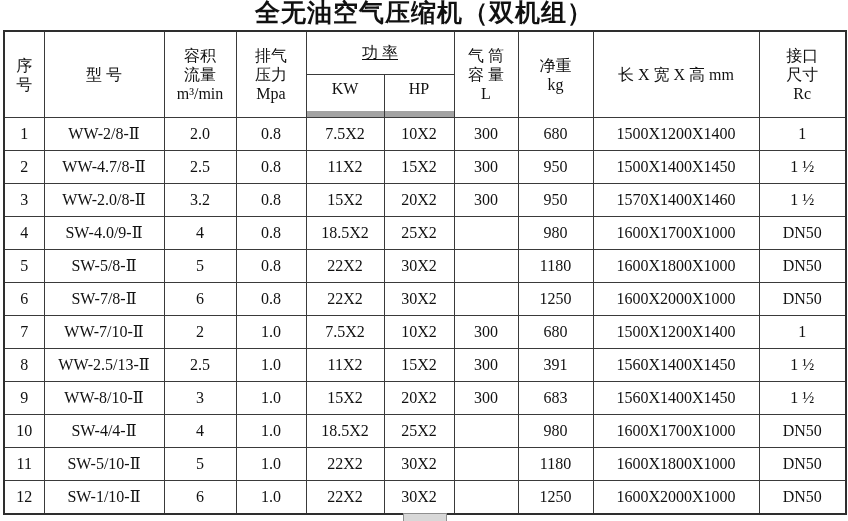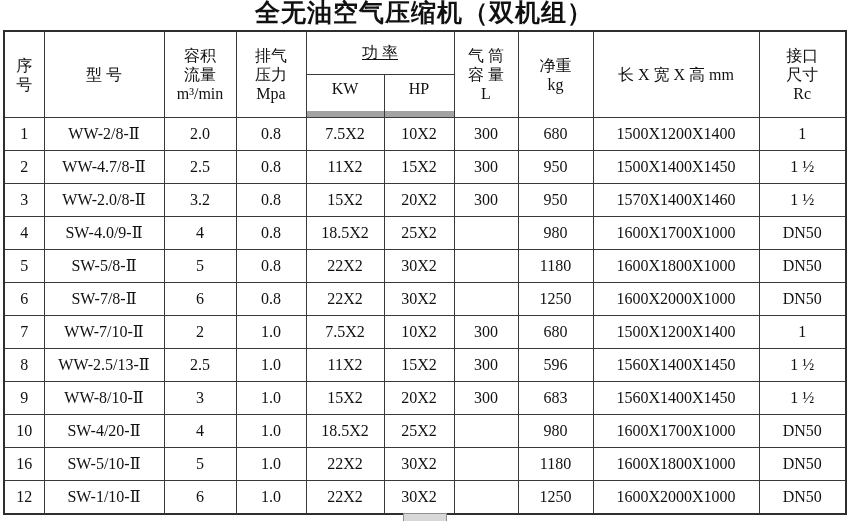--- a/index.html
+++ b/index.html
@@ -184,50 +184,50 @@
           <td>1</td>
         </tr>
         <tr>
           <td>8</td>
           <td>WW-2.5/13-Ⅱ</td>
           <td>2.5</td>
           <td>1.0</td>
           <td>11X2</td>
           <td>15X2</td>
           <td>300</td>
-          <td>596</td>
+          <td>391</td>
           <td>1560X1400X1450</td>
           <td>1 ½</td>
         </tr>
         <tr>
           <td>9</td>
           <td>WW-8/10-Ⅱ</td>
           <td>3</td>
           <td>1.0</td>
           <td>15X2</td>
           <td>20X2</td>
           <td>300</td>
           <td>683</td>
           <td>1560X1400X1450</td>
           <td>1 ½</td>
         </tr>
         <tr>
           <td>10</td>
-          <td>SW-4/20-Ⅱ</td>
+          <td>SW-4/4-Ⅱ</td>
           <td>4</td>
           <td>1.0</td>
           <td>18.5X2</td>
           <td>25X2</td>
           <td></td>
           <td>980</td>
           <td>1600X1700X1000</td>
           <td>DN50</td>
         </tr>
         <tr>
-          <td>16</td>
+          <td>11</td>
           <td>SW-5/10-Ⅱ</td>
           <td>5</td>
           <td>1.0</td>
           <td>22X2</td>
           <td>30X2</td>
           <td></td>
           <td>1180</td>
           <td>1600X1800X1000</td>
           <td>DN50</td>
         </tr>

